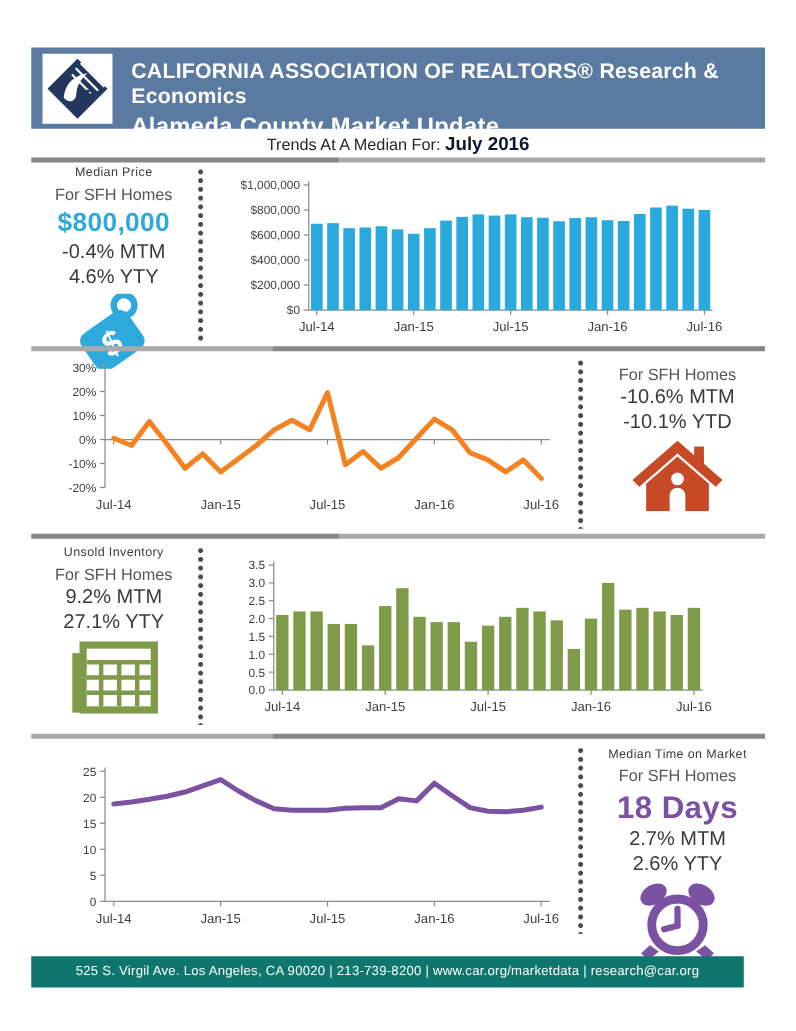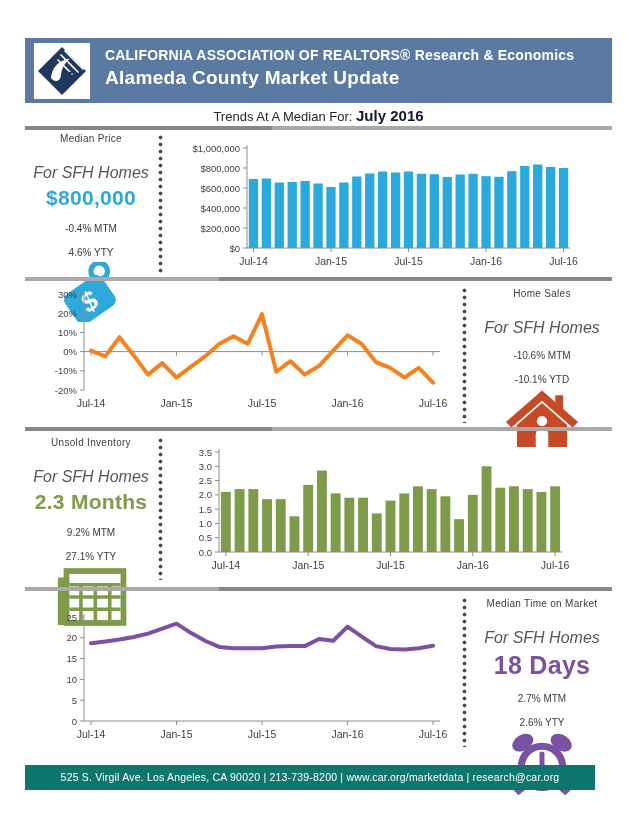--- a/index.html
+++ b/index.html
@@ -3,41 +3,41 @@
 <meta charset="utf-8">
 <style>
   html,body{margin:0;padding:0;background:#ffffff;}
   body{font-family:"Liberation Sans", sans-serif; -webkit-font-smoothing:antialiased;}
   #page{position:relative;width:637px;height:825px;background:#fff;margin:0 auto;overflow:hidden;}
 
   
   .header-bar{position:absolute;left:25px;top:38px;width:587px;height:65px;background:#5B7AA2;}
   .logo-box{position:absolute;left:9px;top:5px;width:56px;height:56px;background:#fff;display:flex;align-items:center;justify-content:center;}
   .header-text{position:absolute;left:80px;top:9px;color:#fff;}
-  .header-line1{font-size:14px;font-weight:bold;letter-spacing:.2px;}
+  .header-line1{font-size:17px;font-weight:bold;letter-spacing:.2px;}
   .header-line2{font-size:19px;font-weight:bold;margin-top:4px;letter-spacing:.3px;}
 
   
   .trends{position:absolute;left:0;top:107px;width:637px;text-align:center;color:#262626;font-size:13px;}
   .trends .period{font-weight:bold;font-size:15px;color:#0f172a;}
 
   
   .divider{position:absolute;left:25px;width:587px;height:4px;}
   .div-a{background:linear-gradient(90deg,#878787 0%,#878787 42%,#a9a9a9 42%,#a9a9a9 100%);}
   .div-b{background:linear-gradient(90deg,#a9a9a9 0%,#a9a9a9 33%,#878787 33%,#878787 100%);}
 
   
   .dots{position:absolute;width:7px;background-image:radial-gradient(circle at 3.5px 3.5px,#4a4a4a 1.7px,rgba(0,0,0,0) 2.2px);background-size:7px 7px;background-repeat:repeat-y;}
 
   
   .callout{position:absolute;text-align:center;color:#3a3a3a;}
   .co-title{font-size:10px;letter-spacing:.3px;color:#3d3d3d;}
-  .co-sub{font-size:16px;font-style:italic;color:#555;margin-top:20px;}
+  .co-sub{font-size:13px;color:#555;margin-top:4px;}
   .co-value{font-size:21px;font-weight:bold;margin-top:4px;letter-spacing:.3px;}
-  .co-stat{font-size:10px;margin-top:13px;color:#3a3a3a;}
+  .co-stat{font-size:16px;margin-top:2px;color:#3a3a3a;}
   .co-icon{margin-top:4px;}
   .c-blue{color:#2EA9DC;}
   .c-orange{color:#F58220;}
   .c-green{color:#7E9B49;}
   .c-purple{color:#7B52A1;}
 
   svg.chart{position:absolute;overflow:visible;}
   svg text{font-family:"Liberation Sans", sans-serif;}
 
   
@@ -168,21 +168,20 @@
       <line x1="234" y1="65.6" x2="234" y2="69.6" stroke="#8c8c8c" stroke-width="1"></line>
       <text x="234" y="121" text-anchor="middle" font-size="10.5" fill="#404040">Jul-15</text>
       <line x1="319.5" y1="65.6" x2="319.5" y2="69.6" stroke="#8c8c8c" stroke-width="1"></line>
       <text x="319.5" y="121" text-anchor="middle" font-size="10.5" fill="#404040">Jan-16</text>
       <line x1="405" y1="65.6" x2="405" y2="69.6" stroke="#8c8c8c" stroke-width="1"></line>
       <text x="405" y="121" text-anchor="middle" font-size="10.5" fill="#404040">Jul-16</text>
       <polyline points="63,64.64 77.25,70.4 91.5,51.199999999999996 105.75,69.44 120,88.64 134.25,77.12 148.5,91.52 162.75,80.96000000000001 177,70.4 191.25,57.92 205.5,50.239999999999995 219.75,57.92 234,28.159999999999997 248.25,85.75999999999999 262.5,75.2 276.75,88.64 291,80 305.25,64.64 319.5,49.28 333.75,57.92 348,76.16 362.25,81.92 376.5,91.52 390.75,81.92 405,96.704" fill="none" stroke="#F58220" stroke-width="4" stroke-linejoin="round" stroke-linecap="round"></polyline>
     </svg>
   <div class="dots" style="left:461px;top:287px;height:136px;"></div>
   <div class="callout" style="left:472px;top:288px;width:140px;">
-    <div class="co-title">Home Sales</div>
     <div class="co-sub">For SFH Homes</div>
     <div class="co-stat">-10.6% MTM</div>
     <div class="co-stat">-10.1% YTD</div>
     <div class="co-icon">
       <svg width="86" height="58" viewBox="0 0 100 74">
         <g fill="#C64A26">
           <rect x="67" y="8" width="10" height="18"></rect>
           <polygon points="50,2 96,42 89,49 50,15 11,49 4,42"></polygon>
           <polygon points="50,18 82,46 82,74 18,74 18,46"></polygon>
         </g>
@@ -190,21 +189,20 @@
         <circle cx="50" cy="41" r="6.5" fill="#fff"></circle>
       </svg>
     </div>
   </div>
 
   <div class="divider div-a" style="top:427px;"></div>
 
   <div class="callout" style="left:25px;top:437px;width:132px;">
     <div class="co-title">Unsold Inventory</div>
     <div class="co-sub">For SFH Homes</div>
-    <div class="co-value c-green">2.3 Months</div>
     <div class="co-stat">9.2% MTM</div>
     <div class="co-stat">27.1% YTY</div>
     <div class="co-icon">
       <svg width="76" height="62" viewBox="0 0 104 86">
         <rect x="6" y="16" width="64" height="66" fill="#7E9B49"></rect>
         <rect x="18" y="7" width="79" height="72" fill="#fff" stroke="#7E9B49" stroke-width="8"></rect>
         <g stroke="#7E9B49" stroke-width="5">
           <line x1="22" y1="26" x2="93" y2="26"></line>
           <line x1="22" y1="43" x2="93" y2="43"></line>
           <line x1="22" y1="60" x2="93" y2="60"></line>

